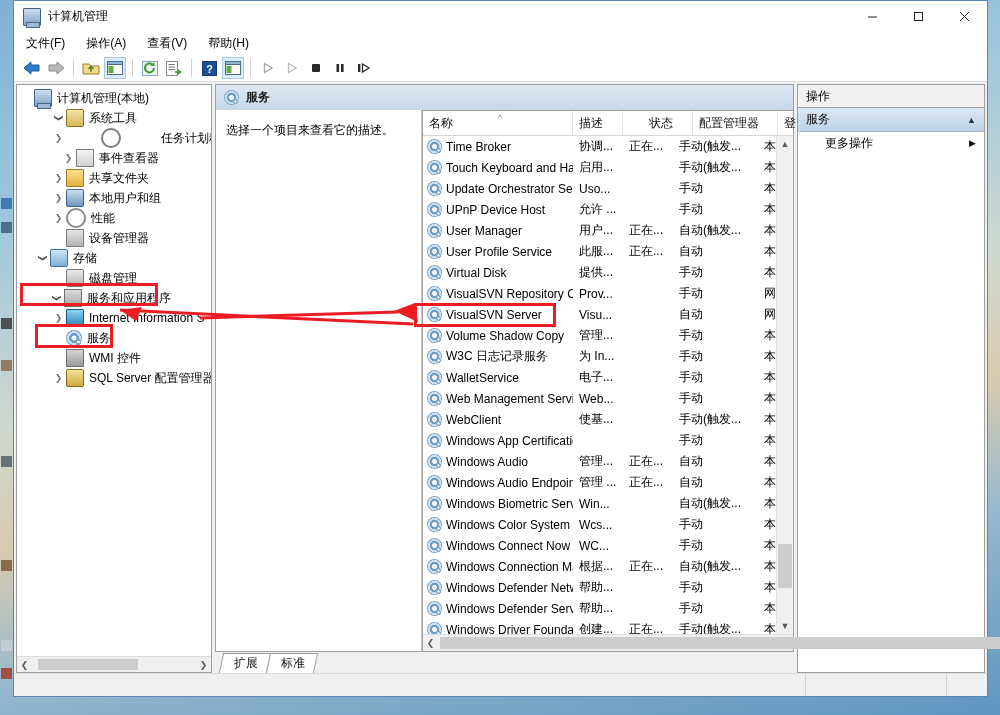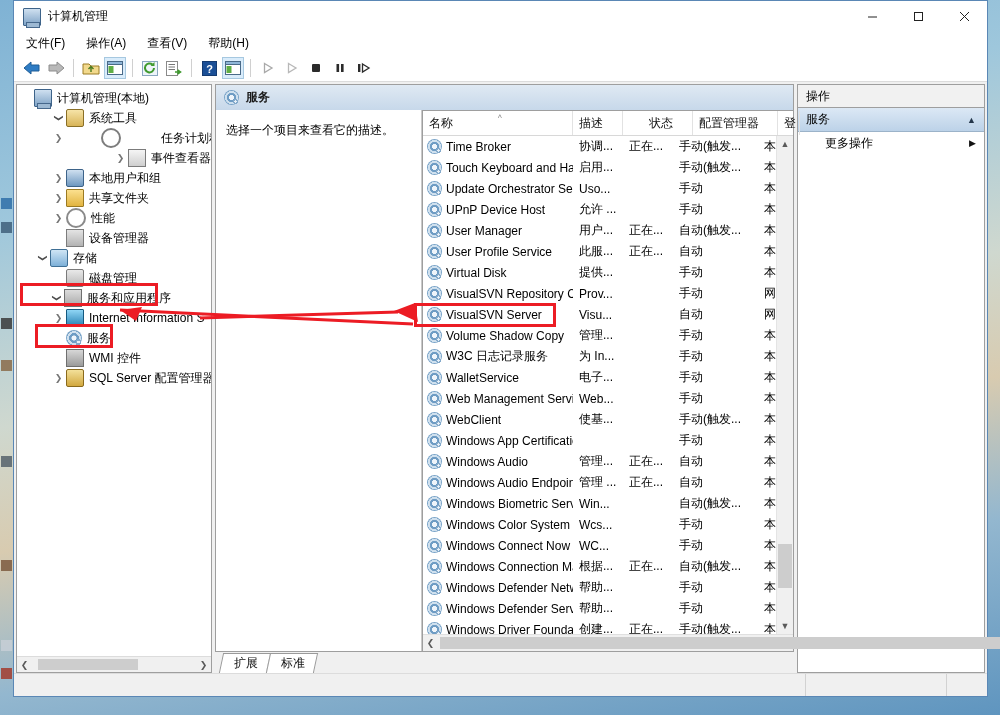--- a/index.html
+++ b/index.html
@@ -305,34 +305,34 @@
           <div class="tnode" style="padding-left: 34px;">
             <div class="tw chev-down"></div>
             <div class="ticon ico-tools"></div>
             <div class="tlabel">系统工具</div>
           </div>
           <div class="tnode" style="padding-left: 34px; gap: 35px;">
             <div class="tw chev"></div>
             <div class="ticon ico-clock"></div>
             <div class="tlabel">任务计划程序</div>
           </div>
-          <div class="tnode" style="padding-left: 44px; justify-content: flex-end;">
+          <div class="tnode" style="padding-left: 44px;">
             <div class="tw chev"></div>
             <div class="ticon ico-event"></div>
             <div class="tlabel">事件查看器</div>
           </div>
           <div class="tnode" style="padding-left: 34px;">
             <div class="tw chev"></div>
+            <div class="ticon ico-folder"></div>
+            <div class="tlabel">共享文件夹</div>
+          </div>
+          <div class="tnode" style="padding-left: 34px;">
+            <div class="tw chev"></div>
             <div class="ticon ico-users"></div>
             <div class="tlabel">本地用户和组</div>
-          </div>
-          <div class="tnode" style="padding-left: 34px;">
-            <div class="tw chev"></div>
-            <div class="ticon ico-folder"></div>
-            <div class="tlabel">共享文件夹</div>
           </div>
           <div class="tnode" style="padding-left: 34px;">
             <div class="tw chev"></div>
             <div class="ticon ico-perf"></div>
             <div class="tlabel">性能</div>
           </div>
           <div class="tnode" style="padding-left: 34px;">
             <div class="tw"></div>
             <div class="ticon ico-dev"></div>
             <div class="tlabel">设备管理器</div>

